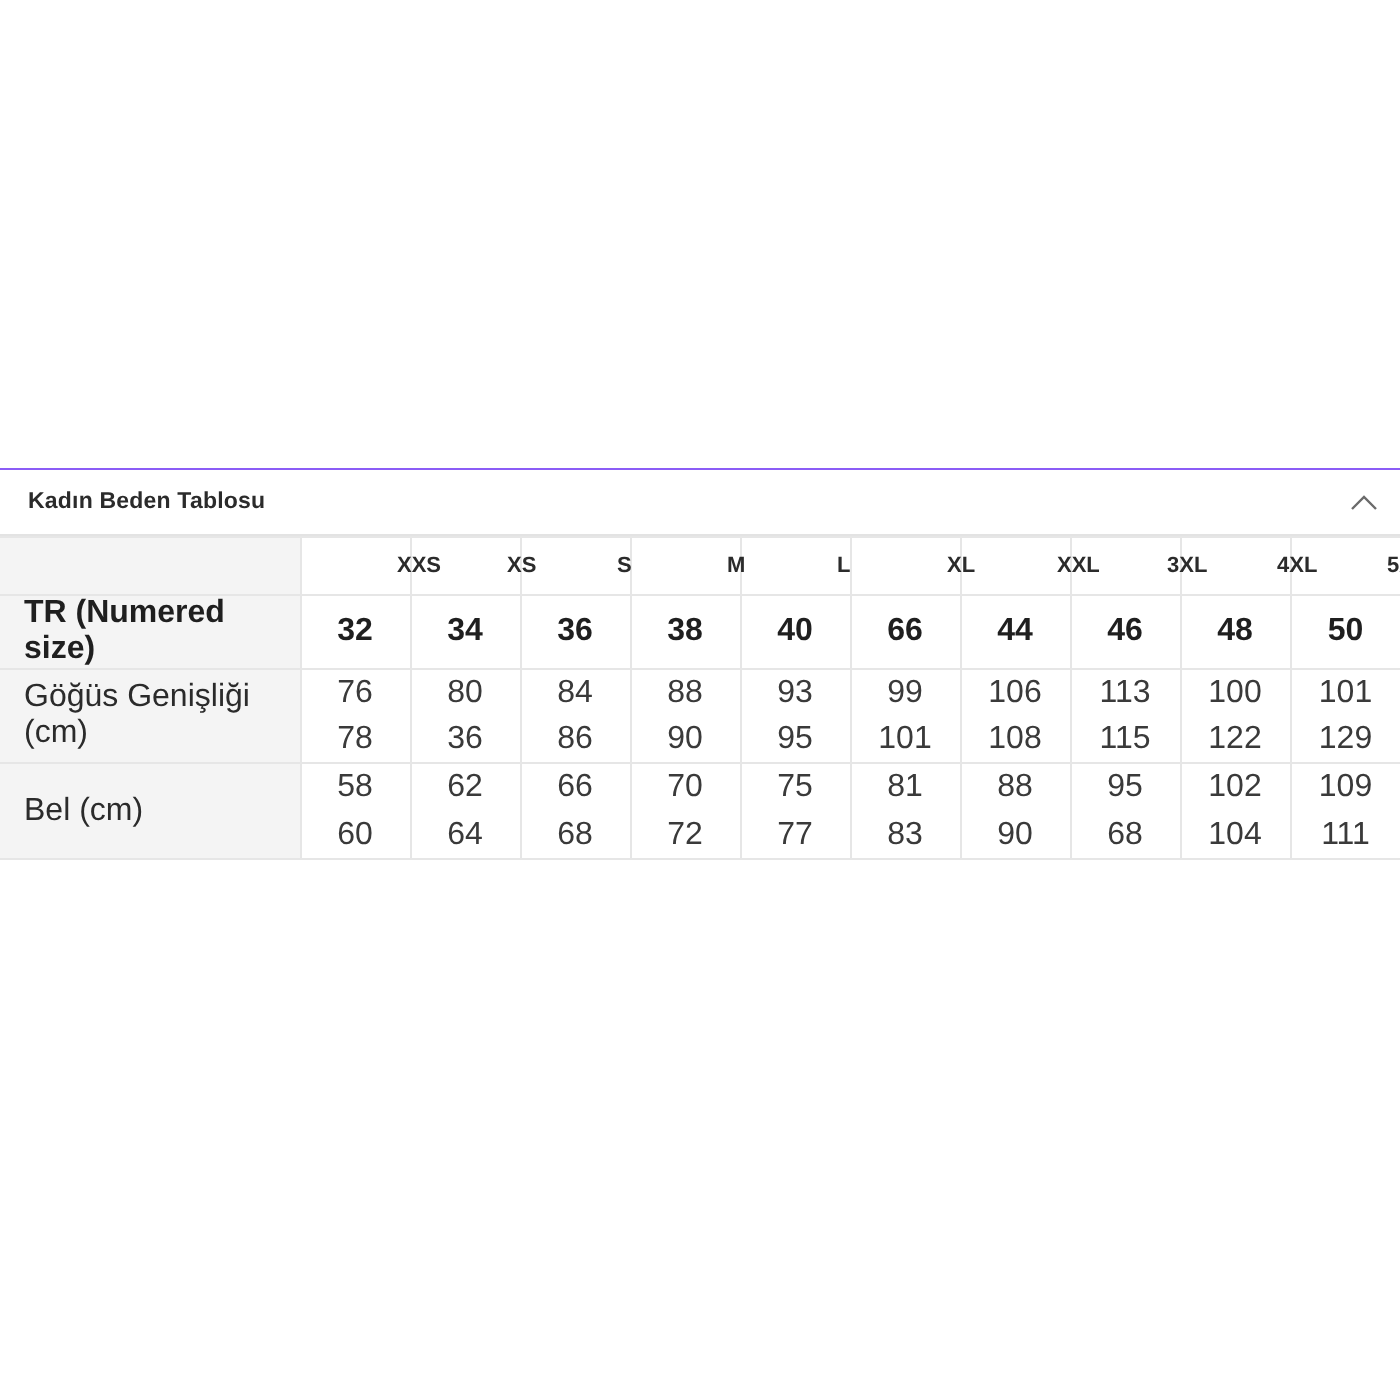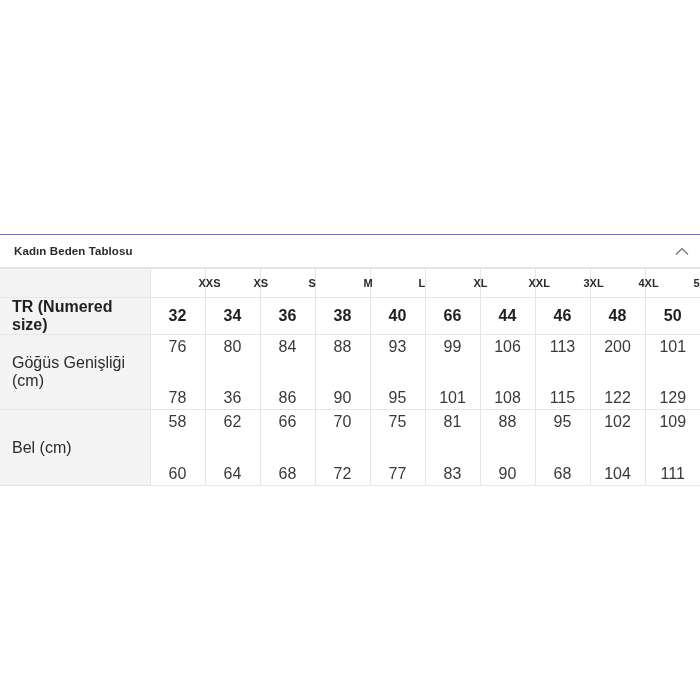--- a/index.html
+++ b/index.html
@@ -111,21 +111,20 @@
   }
 
   tr.data-row.tall td {
     height: 42px;
   }
 
   .dual {
     display: flex;
     flex-direction: column;
     line-height: 1.45;
-    gap: 28px;
   }
   .dual span { display: block; }
 
   tr.last-row td { border-bottom: 1px solid #e6e6e6; }
 </style>
 </head>
 <body>
 
 <div class="page">
   <div class="panel">
@@ -229,21 +228,21 @@
               </div>
             </td>
           <td>
               <div class="dual">
                 <span>113</span>
                 <span>115</span>
               </div>
             </td>
           <td>
               <div class="dual">
-                <span>200</span>
+                <span>100</span>
                 <span>122</span>
               </div>
             </td>
           <td>
               <div class="dual">
                 <span>101</span>
                 <span>129</span>
               </div>
             </td>
         </tr>

